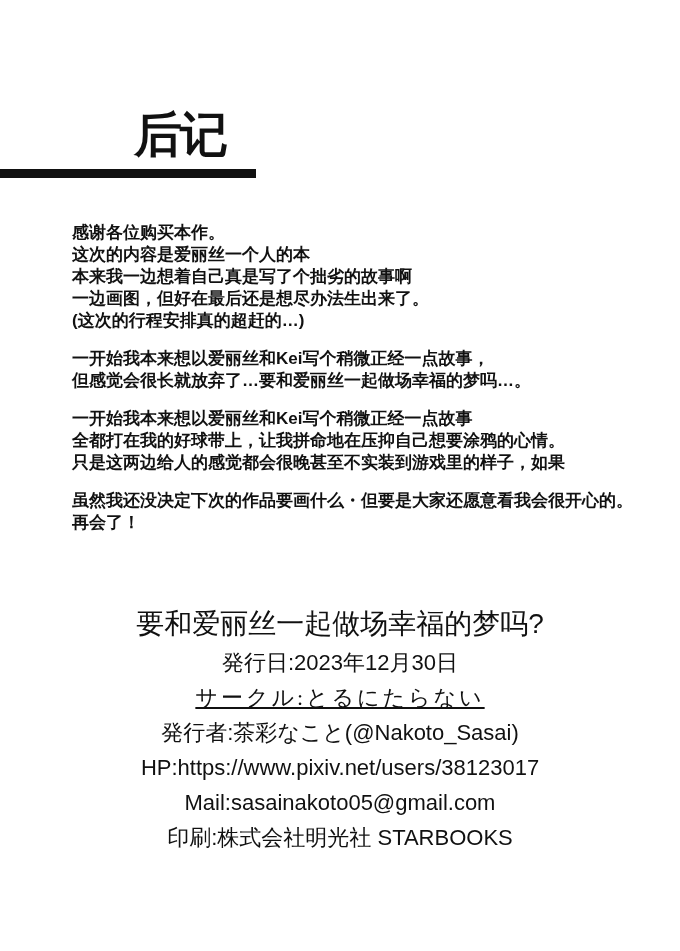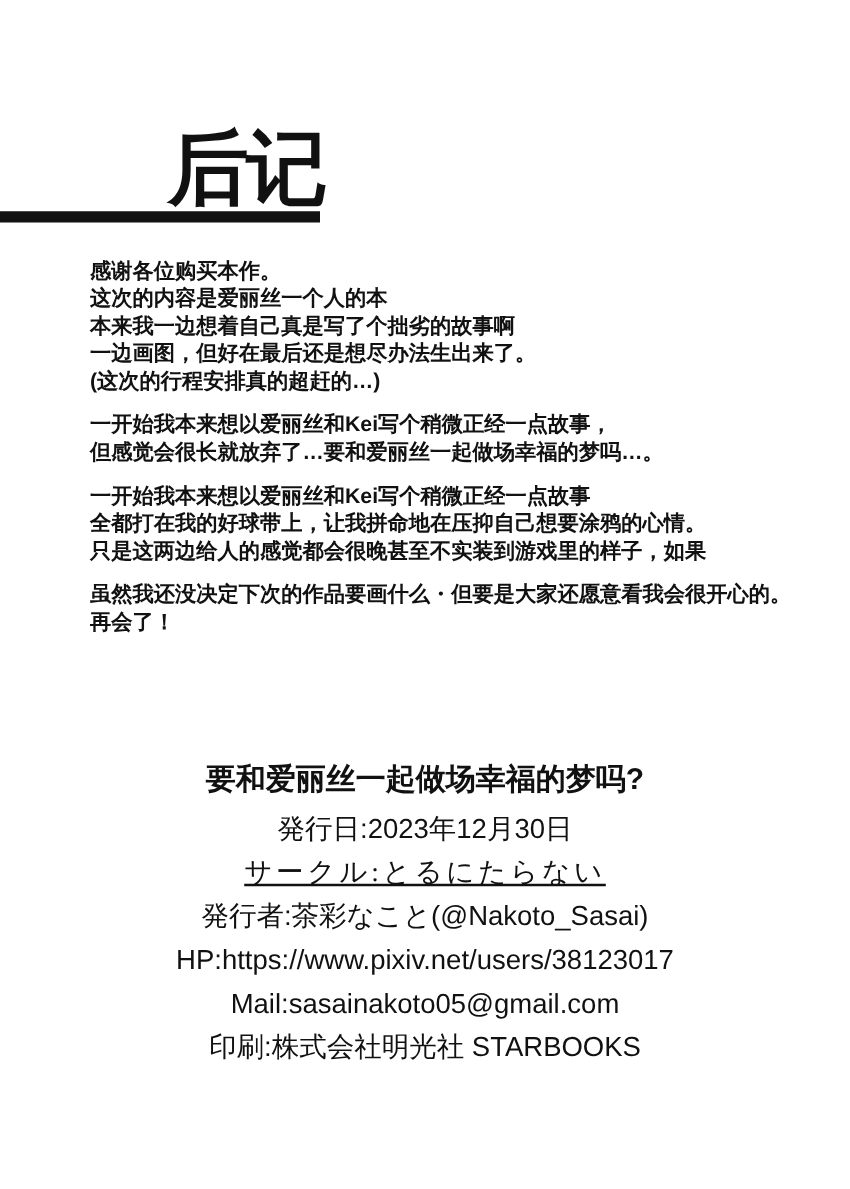--- a/index.html
+++ b/index.html
@@ -9,21 +9,21 @@
     height: 951px;
     background: #ffffff;
     overflow: hidden;
     font-family: "Liberation Sans", "DejaVu Sans", sans-serif;
     color: #111111;
   }
   .page-title {
     position: absolute;
     left: 134px;
     top: 107px;
-    font-size: 65px;
+    font-size: 48px;
     line-height: 56px;
     font-weight: 800;
     letter-spacing: -2px;
     color: #111111;
     white-space: nowrap;
   }
   .title-rule {
     position: absolute;
     left: 0;
     top: 169px;
@@ -34,37 +34,37 @@
   .body-text {
     position: absolute;
     left: 72px;
     top: 206px;
     width: 600px;
     font-size: 17px;
     line-height: 22px;
     font-weight: 600;
     letter-spacing: 0px;
   }
-  .body-text p { margin: 0 0 13px 0; }
+  .body-text p { margin: 16px 0 13px 0; }
   .body-text .line { display: block; white-space: nowrap; }
   .colophon {
     position: absolute;
     left: 0;
     top: 610px;
     width: 680px;
     display: flex;
     flex-direction: column;
     align-items: center;
     gap: 15px;
     text-align: center;
   }
   .book-title {
-    font-size: 24px;
+    font-size: 28px;
     line-height: 28px;
-    font-weight: 700;
+    font-weight: 400;
     white-space: nowrap;
   }
   .colophon .info-line {
     font-size: 22px;
     line-height: 20px;
     font-weight: 400;
     white-space: nowrap;
   }
   .colophon .info-line.serif {
     font-family: "Liberation Serif", "DejaVu Serif", serif;

